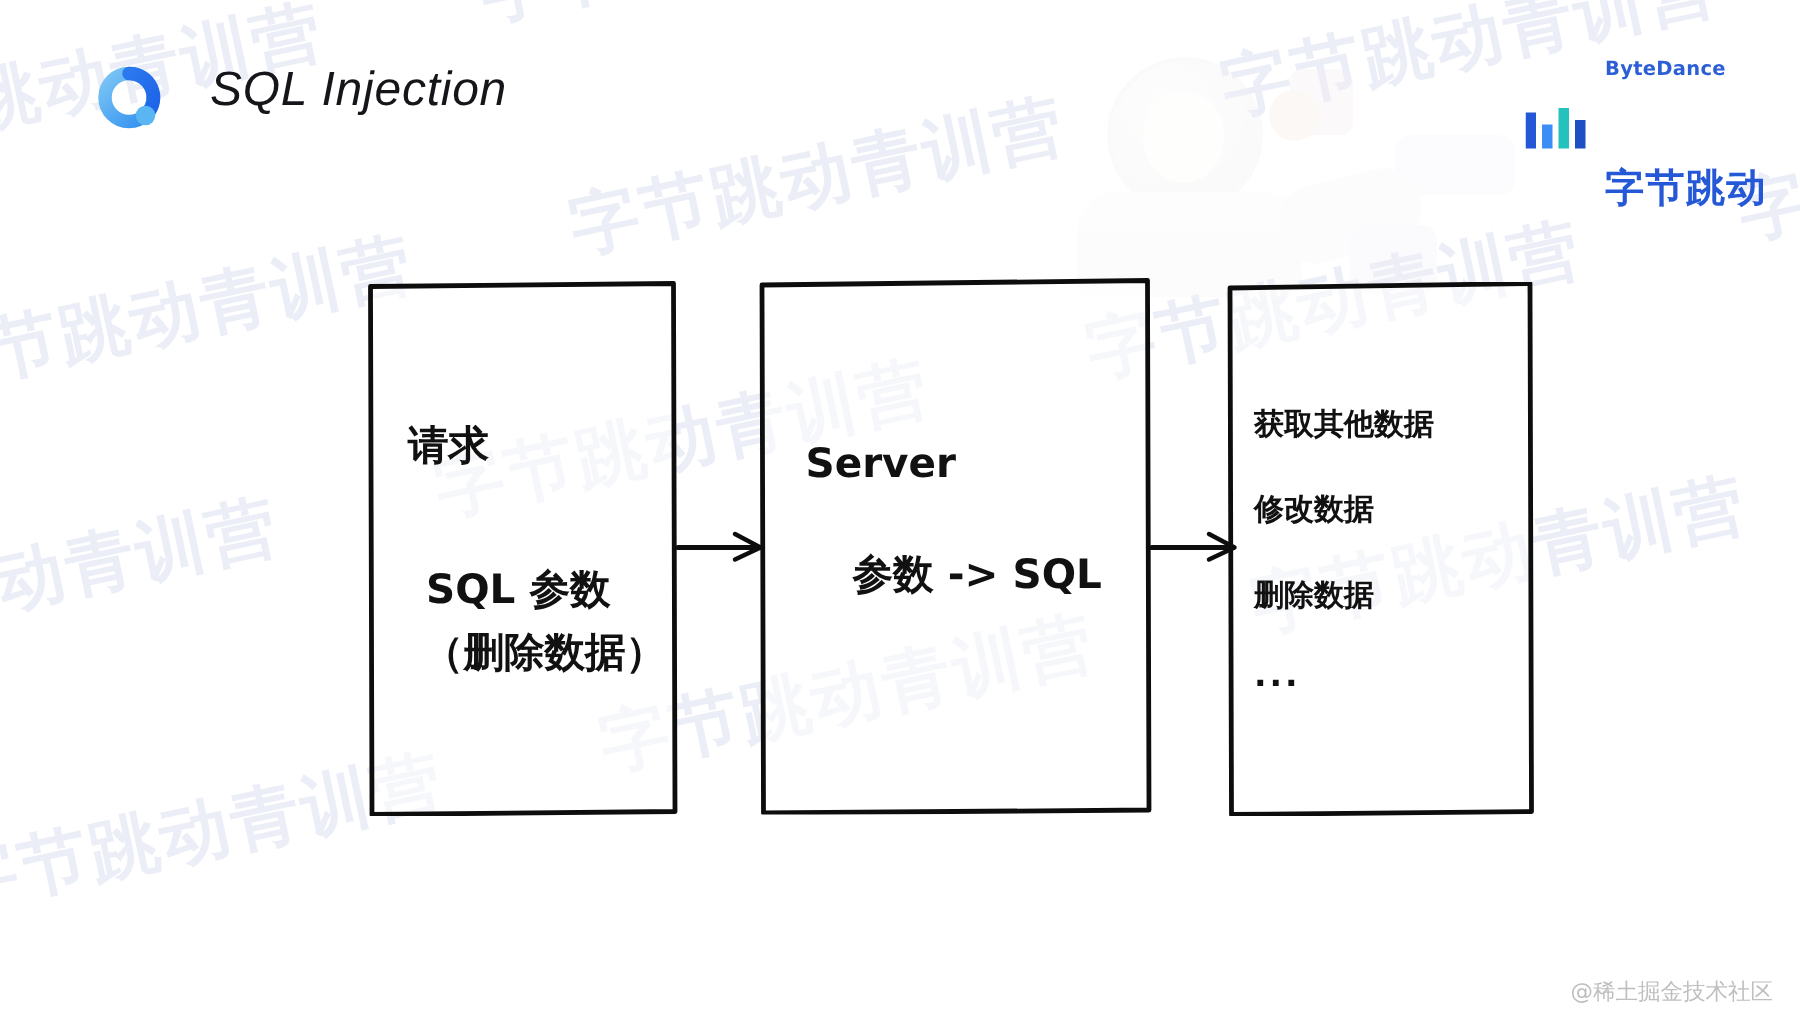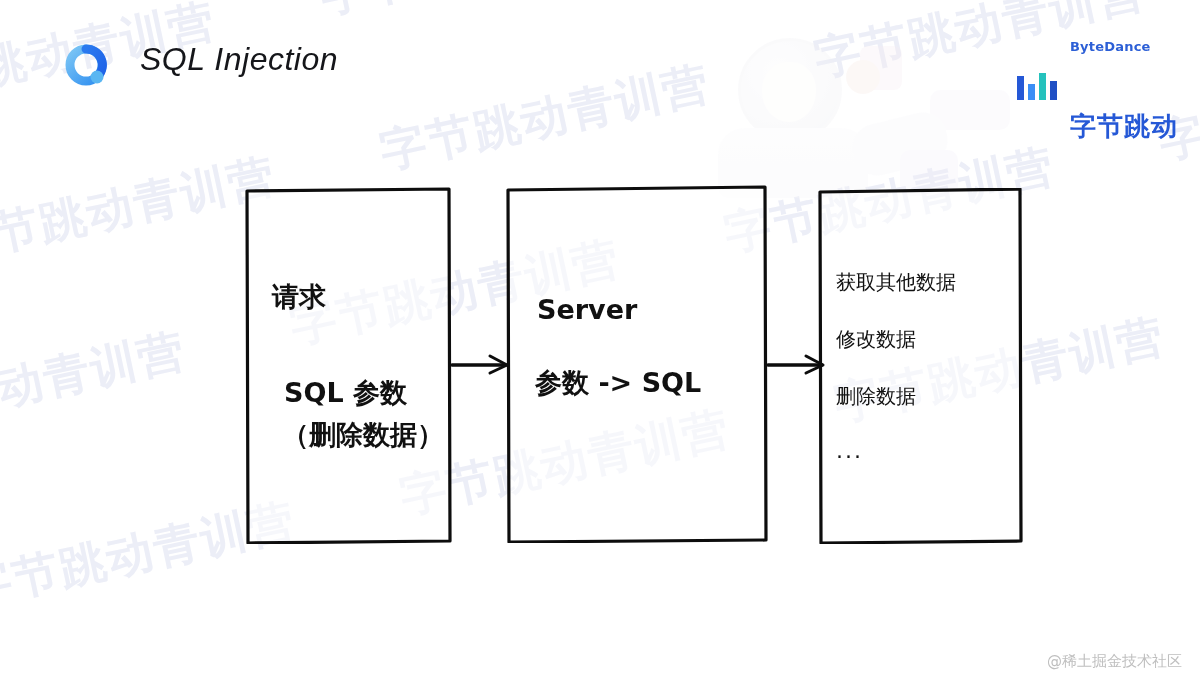--- a/index.html
+++ b/index.html
@@ -173,26 +173,26 @@
   #box1 { left: 244px; top: 187px; width: 208px; height: 357px; }
   #box1 .line { font-size: 27px; font-weight: 600; }
   #box1 .l1 { margin-left: 28px; margin-bottom: 60px; }
   #box1 .l2 { margin-left: 40px; margin-bottom: 6px; }
   #box1 .l3 { margin-left: 38px; }
 
   
   #box2 { left: 505px; top: 185px; width: 263px; height: 358px; }
   #box2 .line { font-size: 27px; font-weight: 700; }
   #box2 .l1 { margin-left: 32px; margin-bottom: 40px; }
-  #box2 .l2 { margin-left: 30px; margin-bottom: 34px; }
+  #box2 .l2 { margin-left: 30px; margin-bottom: 34px; text-align: center; }
   #box2 .l3 { margin-left: 30px; }
 
   
   #box3 { left: 817px; top: 188px; width: 206px; height: 356px; }
-  #box3 .line { font-size: 20px; font-weight: 400; }
+  #box3 .line { font-size: 20px; font-weight: 700; }
   #box3 .l1 { margin-left: 19px; margin-bottom: 30px; }
   #box3 .l2 { margin-left: 19px; margin-bottom: 30px; }
   #box3 .l3 { margin-left: 19px; margin-bottom: 28px; }
   #box3 .l4 { margin-left: 19px; font-size: 22px; letter-spacing: 2px; }
 
   .arrow { position: absolute; z-index: 2; }
   #arrow1 { left: 450px; top: 348px; }
   #arrow2 { left: 766px; top: 348px; }
 
   .credit {

